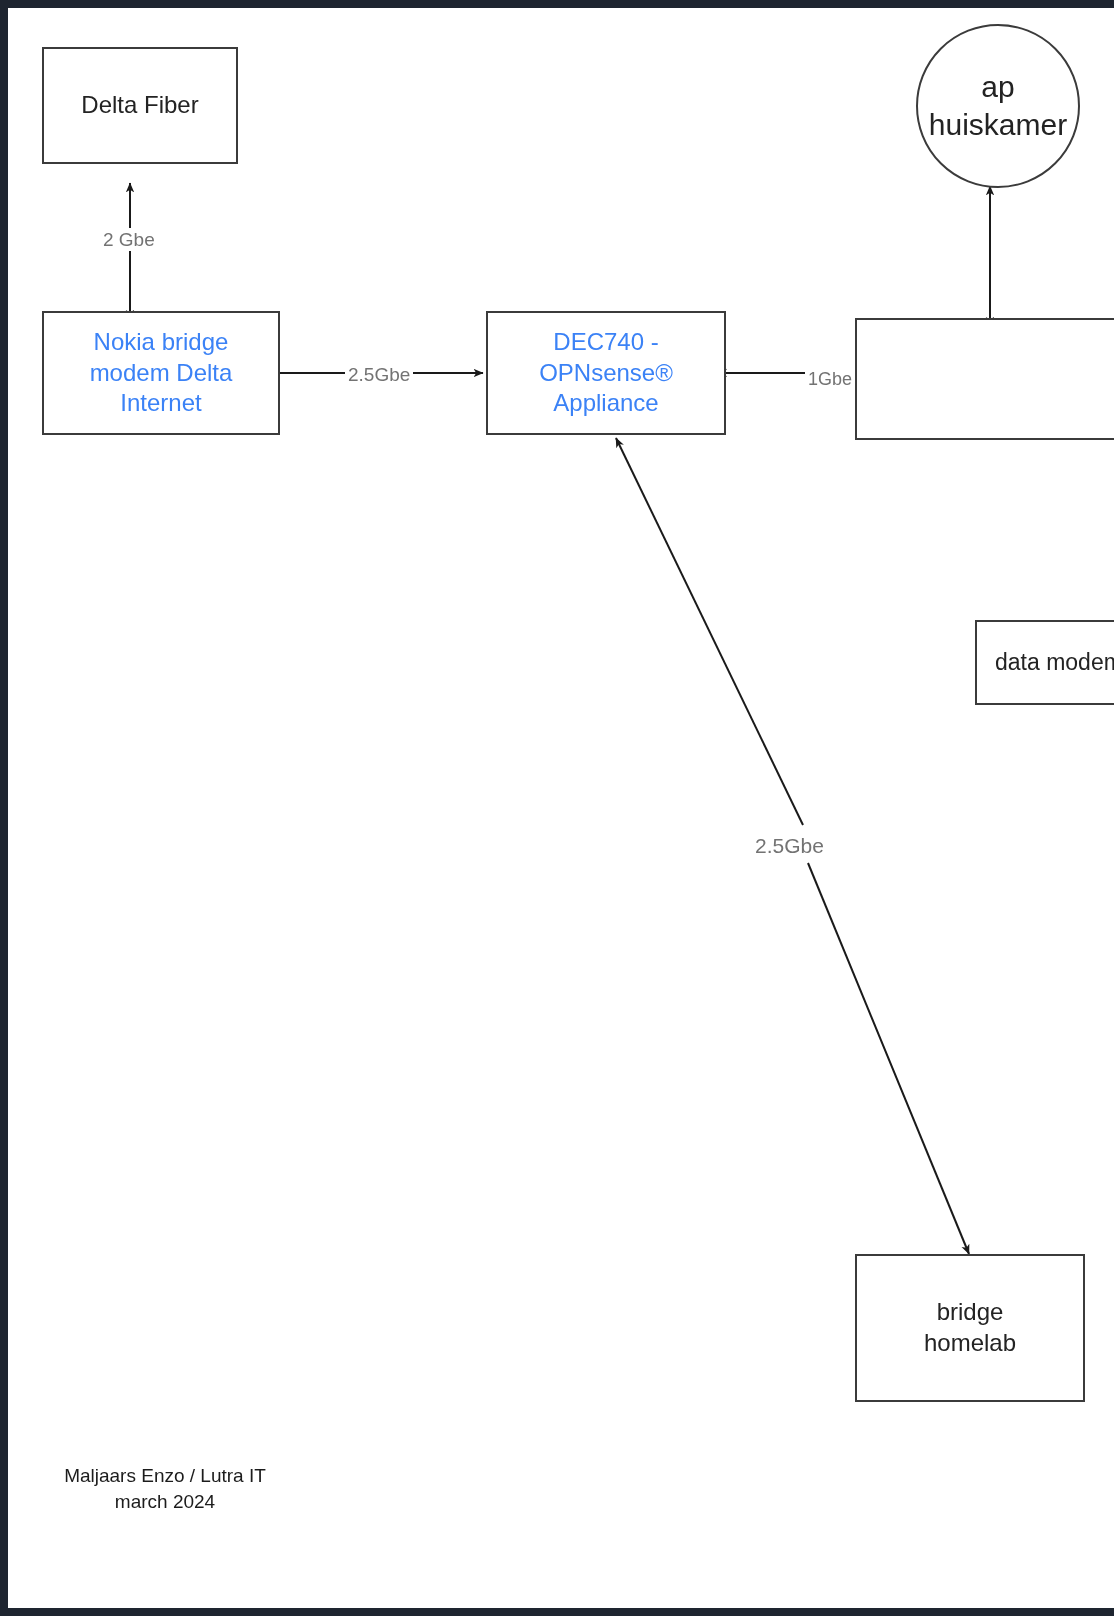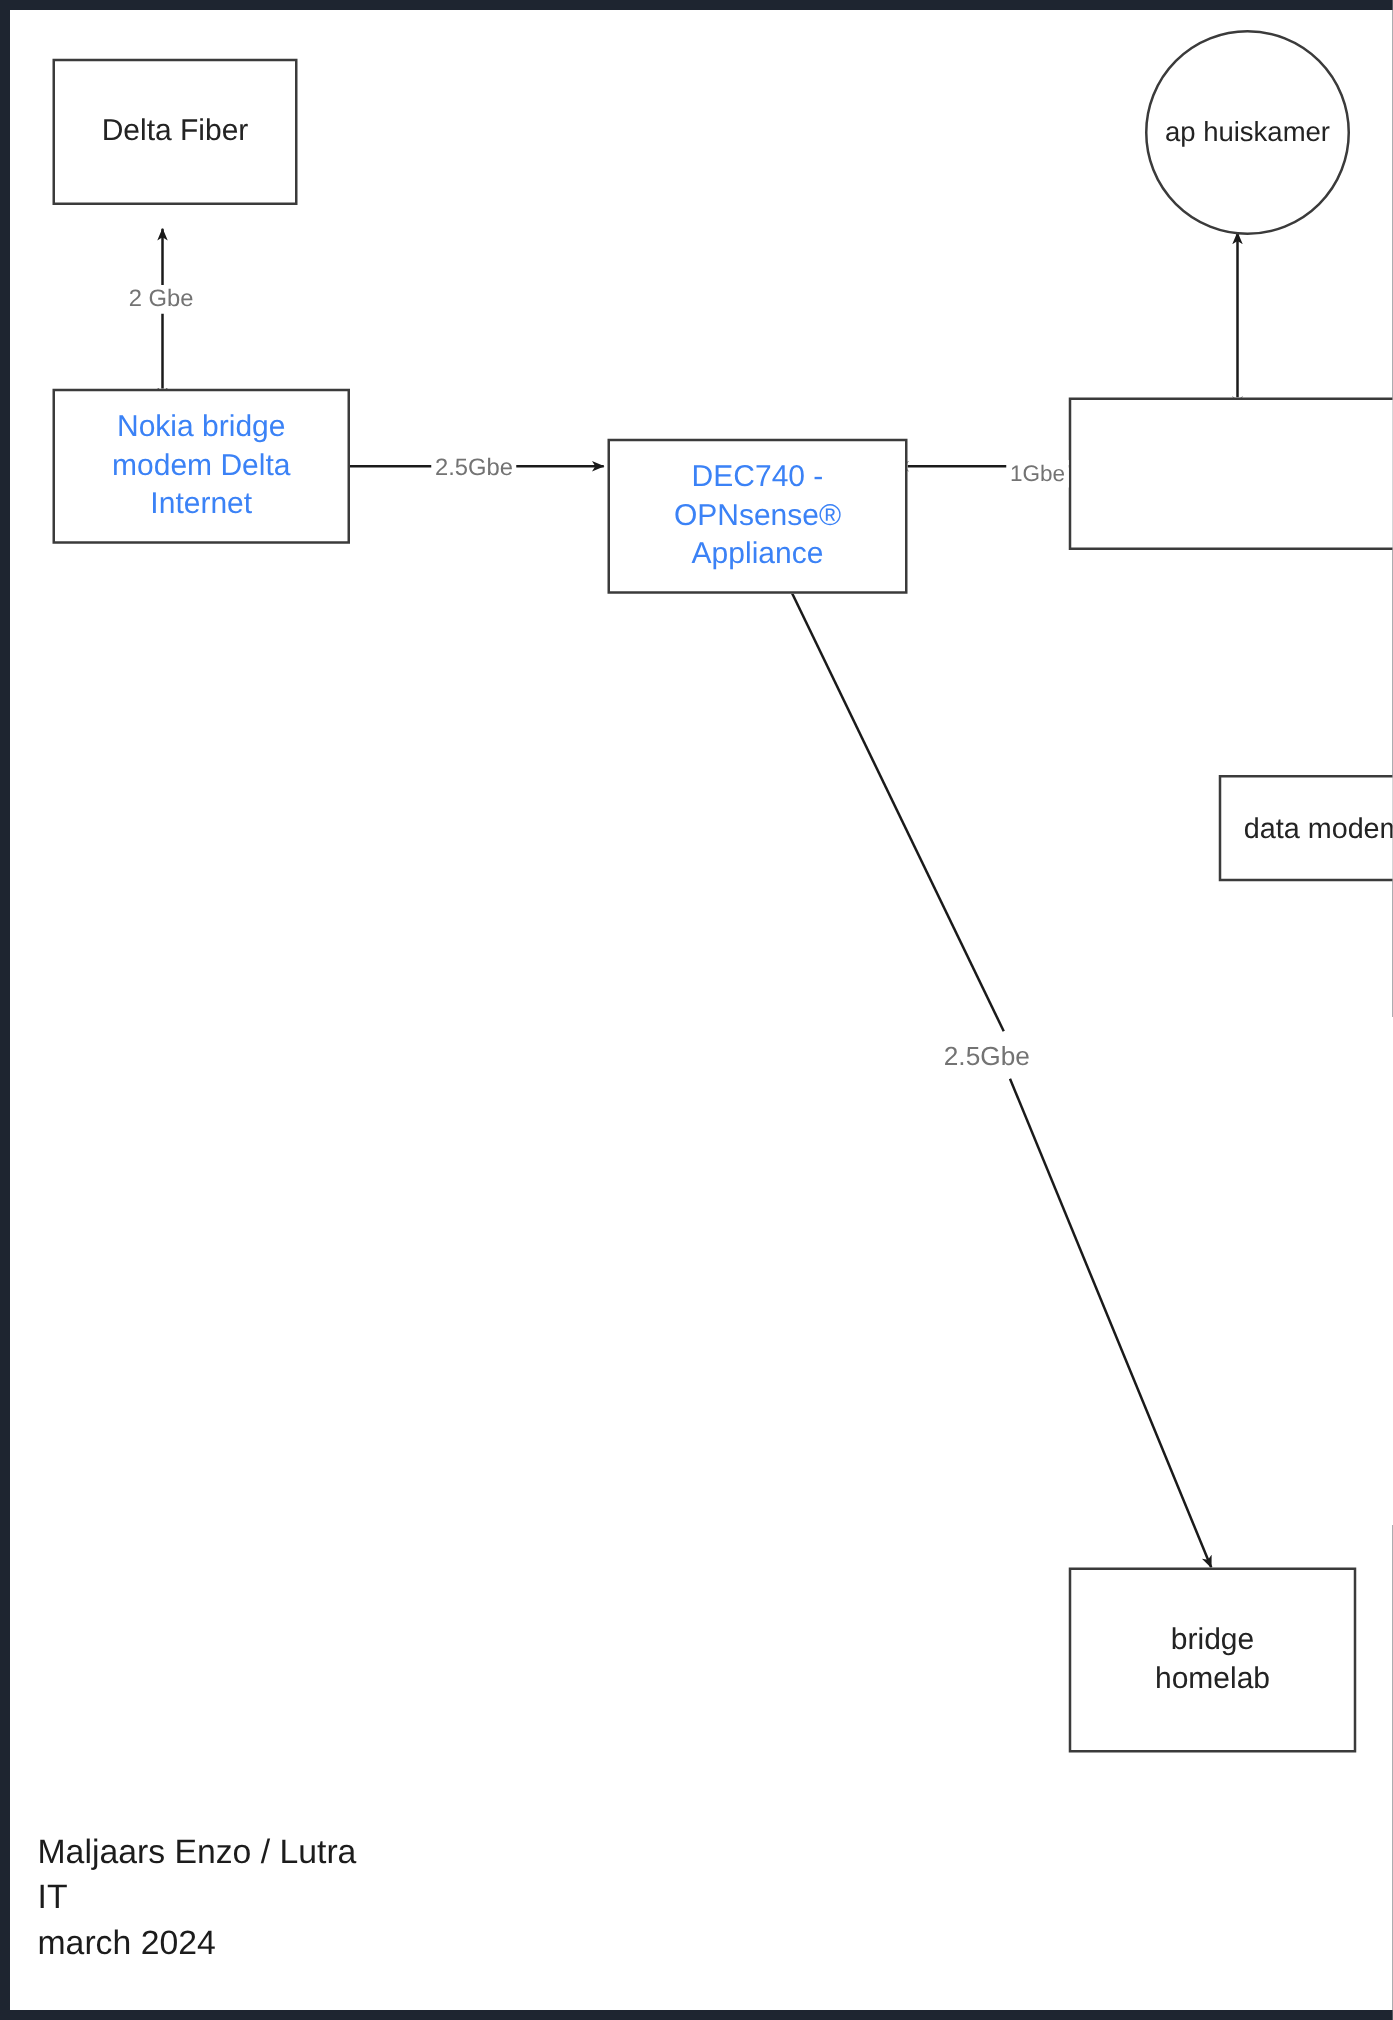--- a/index.html
+++ b/index.html
@@ -48,22 +48,23 @@
     background: #ffffff;
     color: #737373;
     font-size: 19px;
     line-height: 1;
     padding: 2px 3px;
     white-space: nowrap;
   }
   .footer {
     position: absolute;
     color: #1c1c1c;
-    font-size: 27px;
+    font-size: 19px;
     line-height: 1.35;
+    text-align: center;
     white-space: pre-line;
   }
   svg.edges {
     position: absolute;
     left: 0;
     top: 0;
     width: 1106px;
     height: 1600px;
     pointer-events: none;
   }
@@ -98,28 +99,28 @@
   <div class="node" style="left:34px; top:39px; width:196px; height:117px;">
     <span class="node-label dark-text" style="font-size:24px;">Delta Fiber</span>
   </div>
 
   <div class="node" style="left:34px; top:303px; width:238px; height:124px;">
     <span class="node-label gray-text" style="font-size:24px;">Nokia bridge
 modem Delta
 Internet</span>
   </div>
 
-  <div class="node" style="left:478px; top:303px; width:240px; height:124px;margin-top:40px;">
+  <div class="node" style="left:478px; top:303px; width:240px; height:124px;">
     <span class="node-label gray-text" style="font-size:24px;">DEC740 -
 OPNsense®
 Appliance</span>
   </div>
 
   <div class="node circle" style="left:908px; top:16px; width:164px; height:164px;">
-    <span class="node-label dark-text" style="font-size:22px;">ap huiskamer</span>
+    <span class="node-label dark-text" style="font-size:30px;">ap huiskamer</span>
   </div>
 
   <div class="node" style="left:847px; top:310px; width:300px; height:122px;">
     <span class="node-label dark-text" style="font-size:24px;"></span>
   </div>
 
   <div class="node" style="left:967px; top:612px; width:260px; height:85px; justify-content:flex-start; padding-left:18px;">
     <span class="node-label dark-text" style="font-size:23px;">data modem</span>
   </div>
 

